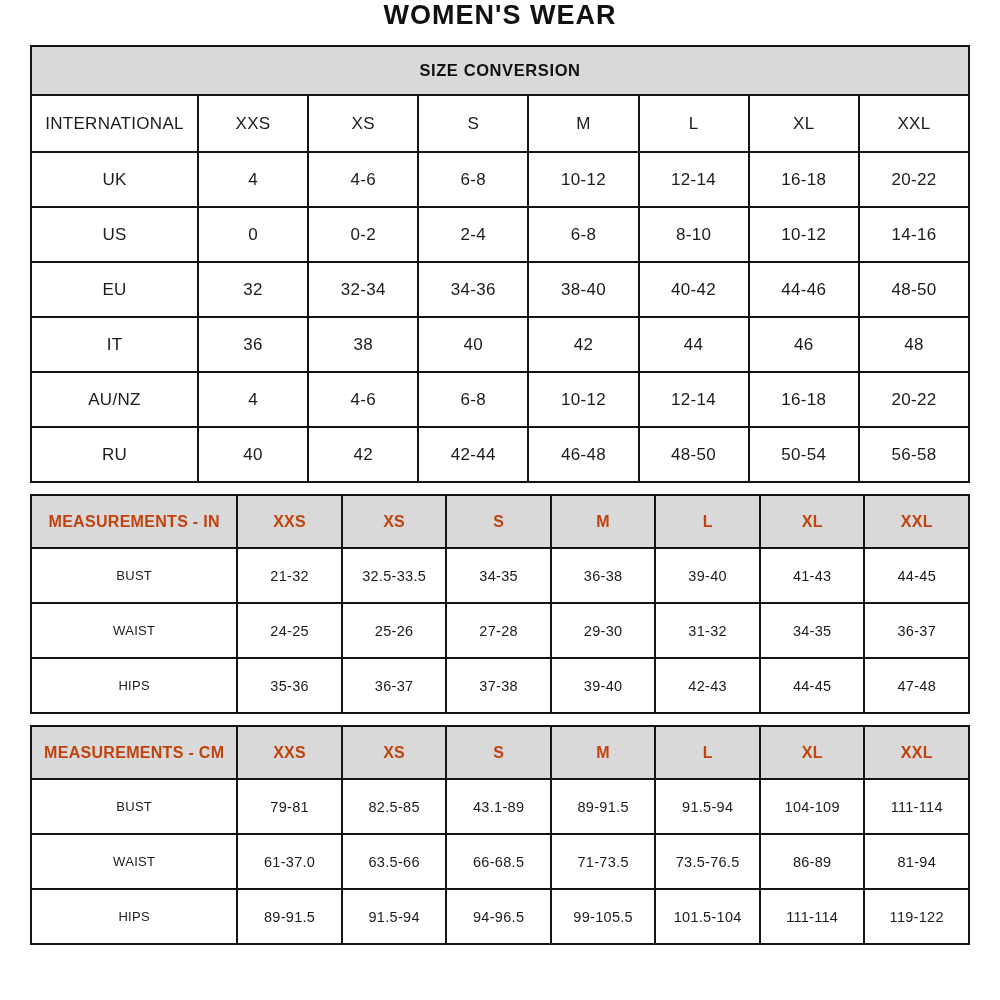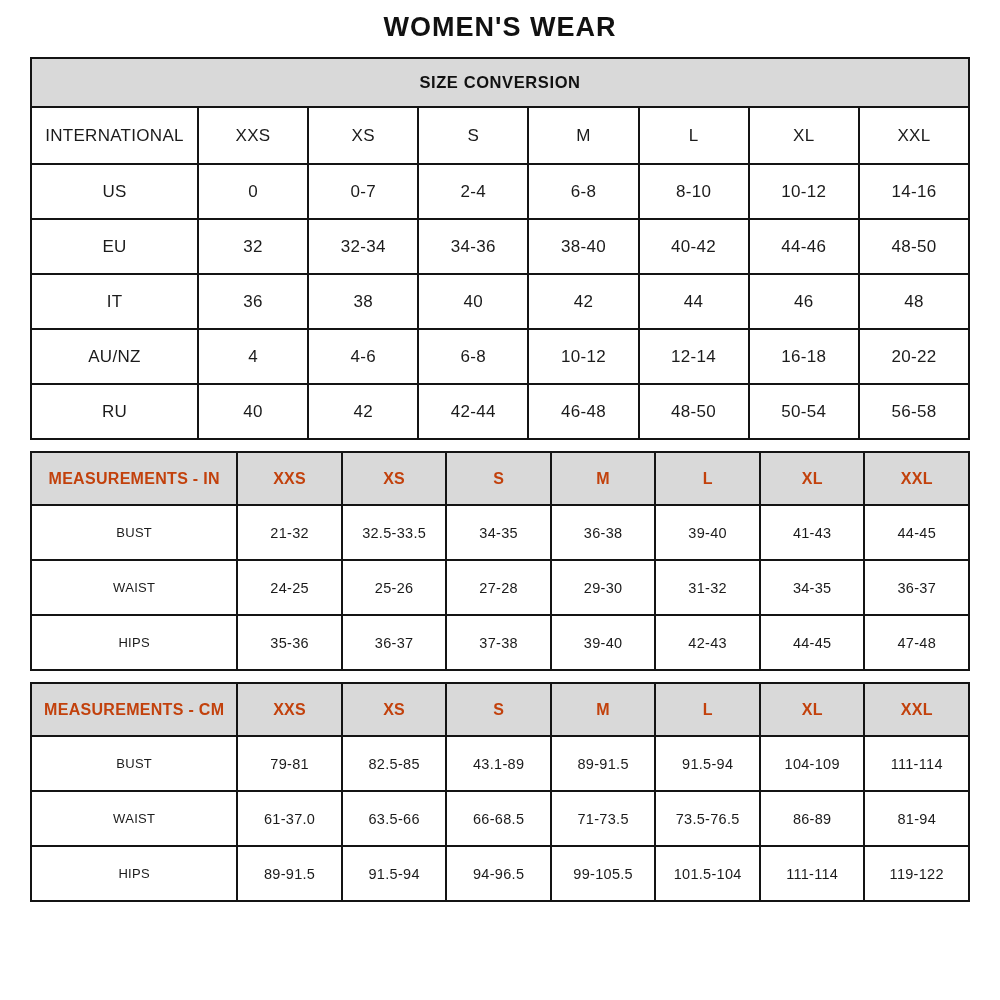--- a/index.html
+++ b/index.html
@@ -1,21 +1,21 @@
 <!DOCTYPE html>
 <html><head>
 <meta charset="utf-8">
 <style>
   html,body{margin:0;padding:0;background:#ffffff;}
   body{
     width:1000px;height:1000px;box-sizing:border-box;
     font-family:"Liberation Sans","DejaVu Sans",sans-serif;
     color:#1b1b1b;
   }
-  .page{padding:12px 30px 0 30px;}
+  .page{padding:0 30px 0 30px;}
   h1{
     margin:0 0 14px 0;text-align:center;
     font-size:27px;font-weight:700;letter-spacing:1px;color:#111;
   }
   table{
     border-collapse:collapse;width:100%;table-layout:fixed;
     margin:0 0 11px 0;
   }
   th,td{
     border:2px solid #141414;text-align:center;vertical-align:middle;
@@ -63,23 +63,33 @@
           <th class="hd">XS</th>
           <th class="hd">S</th>
           <th class="hd">M</th>
           <th class="hd">L</th>
           <th class="hd">XL</th>
           <th class="hd">XXL</th>
         </tr>
     </thead>
     <tbody>
         <tr>
+          <td class="rowlabel">UK</td>
+          <td>4</td>
+          <td>4-6</td>
+          <td>6-8</td>
+          <td>10-12</td>
+          <td>12-14</td>
+          <td>16-18</td>
+          <td>20-22</td>
+        </tr>
+        <tr>
           <td class="rowlabel">US</td>
           <td>0</td>
-          <td>0-7</td>
+          <td>0-2</td>
           <td>2-4</td>
           <td>6-8</td>
           <td>8-10</td>
           <td>10-12</td>
           <td>14-16</td>
         </tr>
         <tr>
           <td class="rowlabel">EU</td>
           <td>32</td>
           <td>32-34</td>

